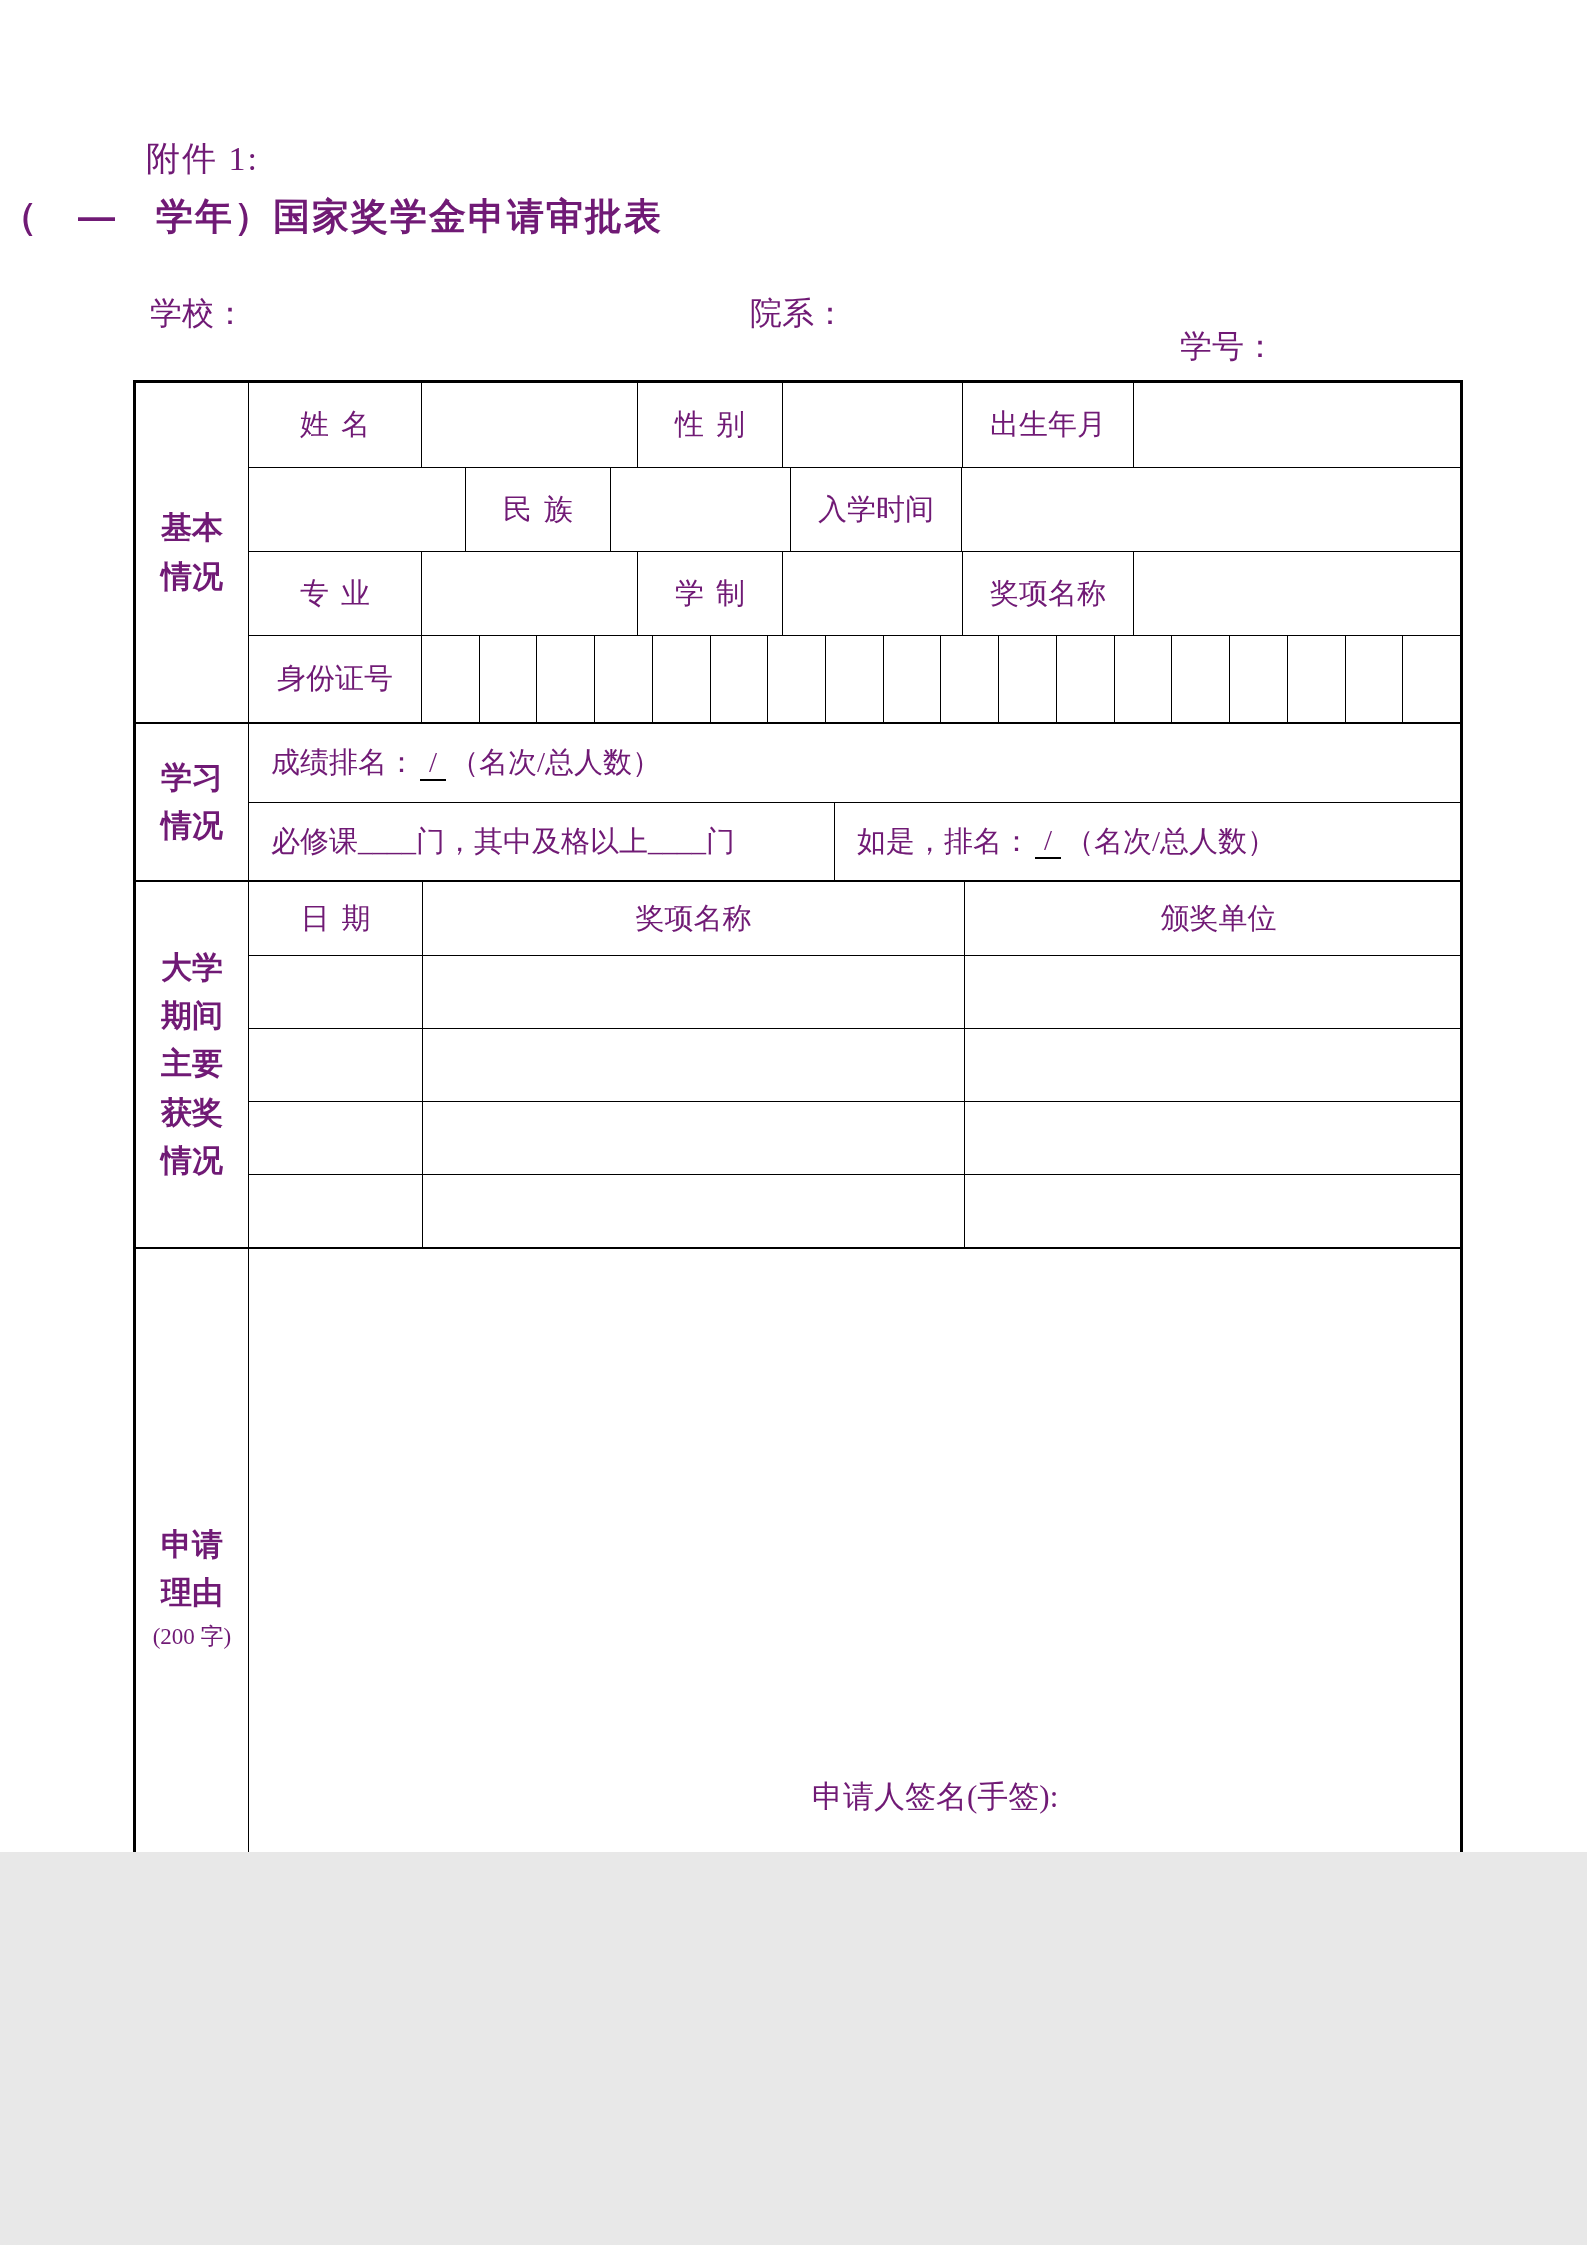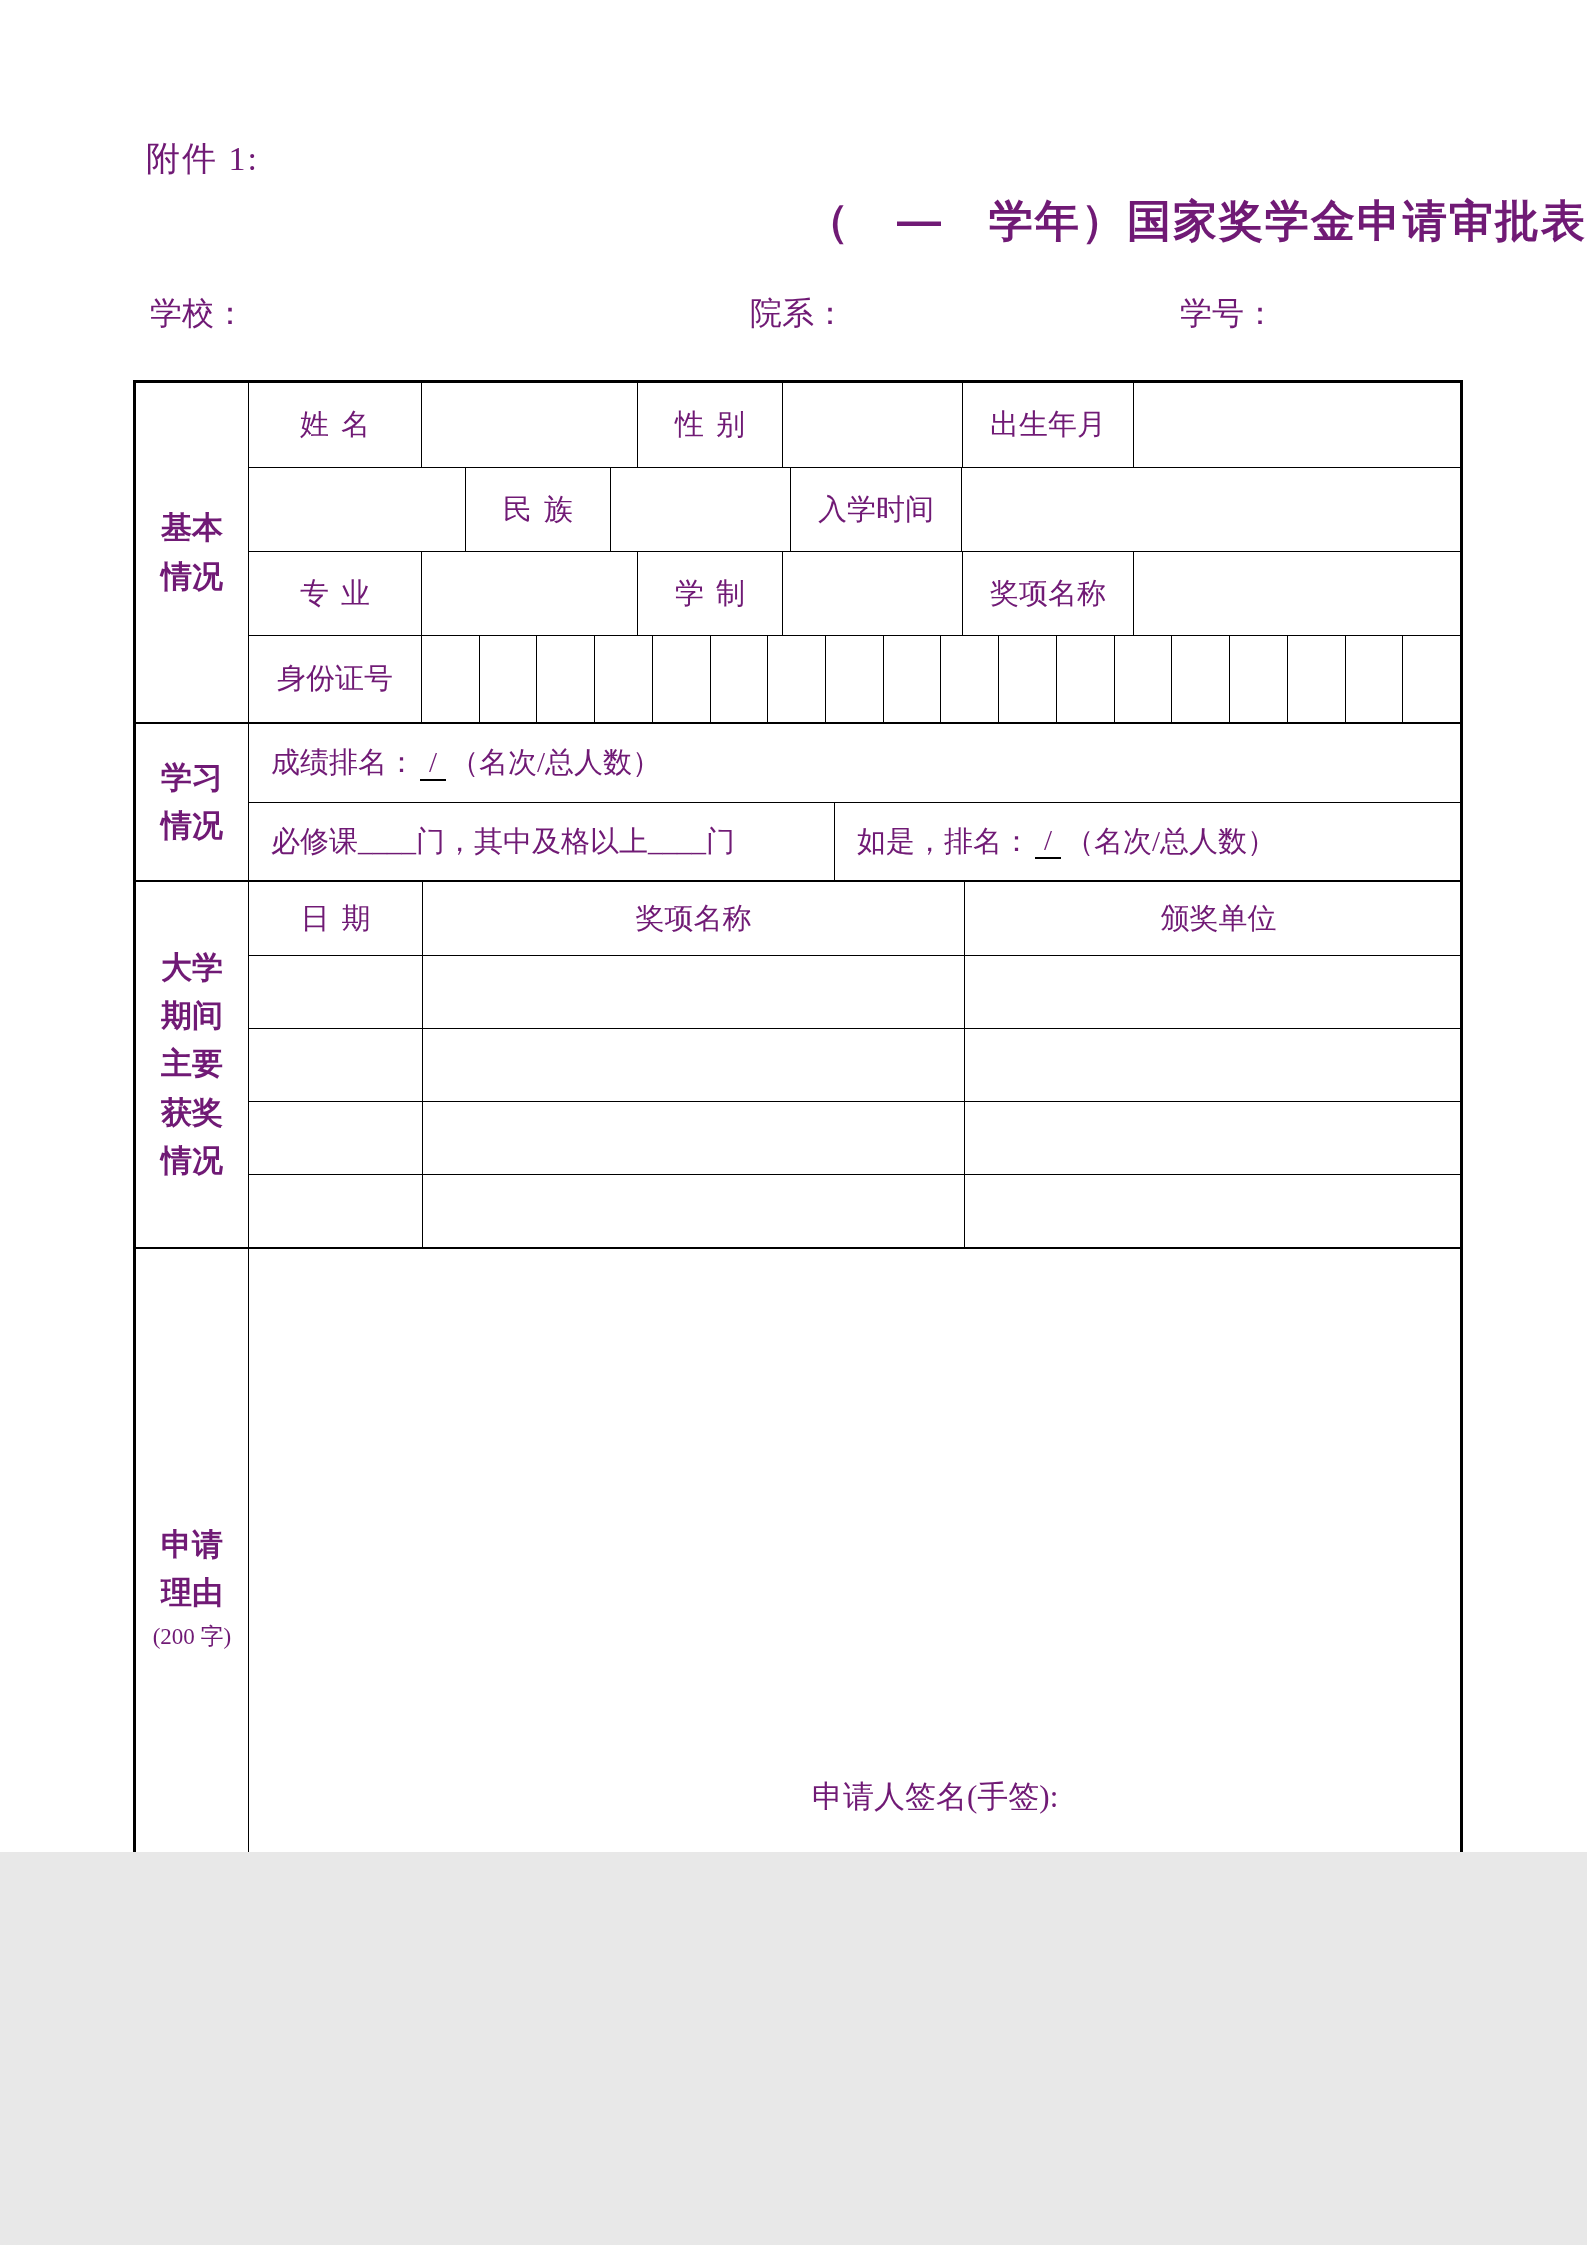--- a/index.html
+++ b/index.html
@@ -19,31 +19,31 @@
     left: 146px;
     top: 136px;
     font-size: 34px;
     letter-spacing: 2px;
   }
   .form-title {
     position: absolute;
     left: 0;
     top: 192px;
     width: 100%;
-    text-align: right;
-    font-size: 44px;
+    text-align: left;
+    font-size: 37px;
     font-weight: bold;
     font-family: "Liberation Sans", "DejaVu Sans", sans-serif;
     letter-spacing: 2px;
     white-space: pre;
   }
   .hdr-line { position: absolute; top: 292px; font-size: 32px; }
   .hdr-school { left: 150px; }
   .hdr-dept   { left: 750px; }
-  .hdr-sid    { left: 1180px; }
+  .hdr-sid    { left: 1180px; margin-top: 33px; }
 
   .form-table {
     position: absolute;
     left: 133px;
     top: 380px;
     width: 1330px;
     border: 3px solid #000;
     background: #fff;
   }
   .section { display: flex; width: 100%; }

